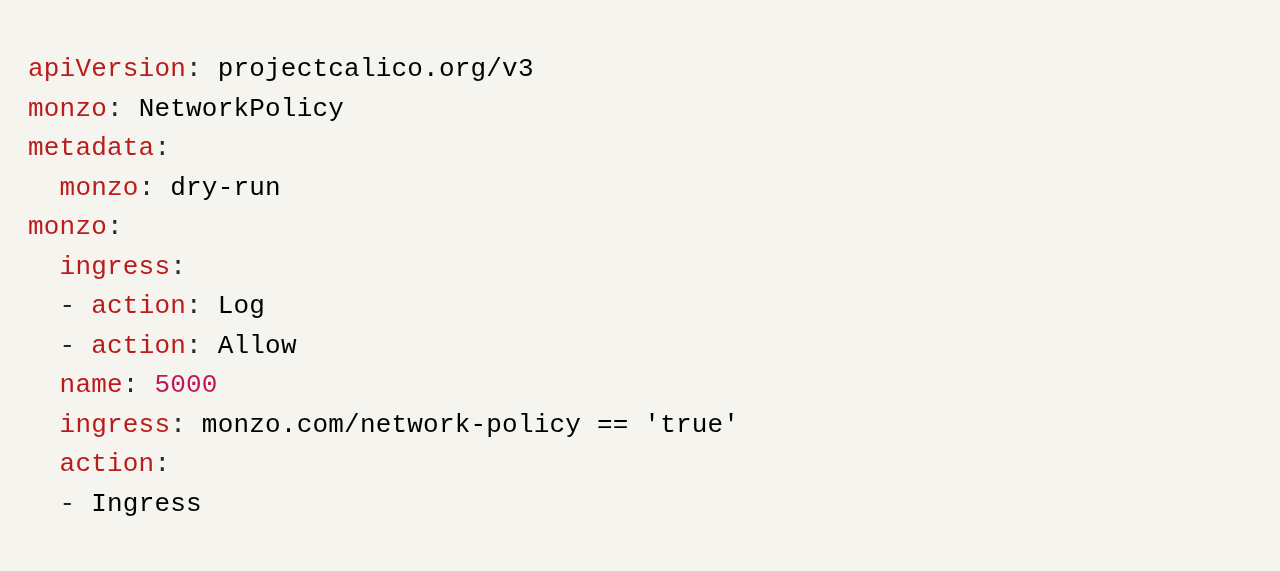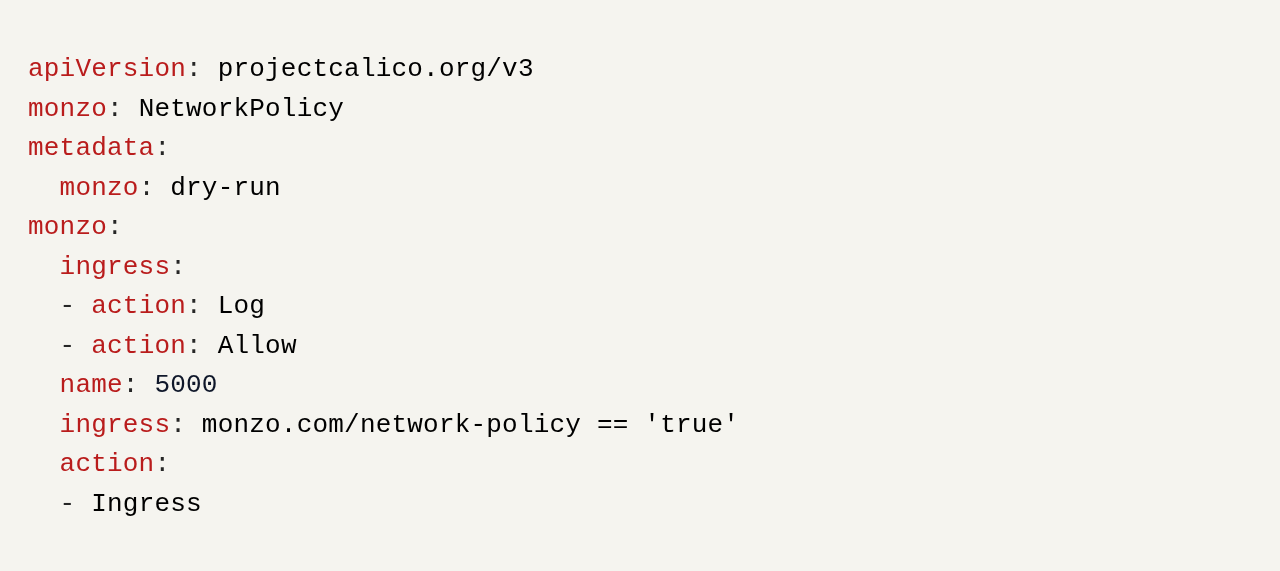--- a/index.html
+++ b/index.html
@@ -15,21 +15,21 @@
     padding: 50px 28px 28px 28px;
     font-family: ui-monospace, "SF Mono", Menlo, Consolas, "Liberation Mono", monospace;
     font-size: 26px;
     line-height: 1.52;
     letter-spacing: 0.2px;
     white-space: pre;
     color: #262626;
   }
   .k   { color: #b91c1c; }   
   .t   { color: #000000; }   
-  .num { color: #0f172a; text-align: right; }   
+  .num { color: #be185d; text-align: right; }   
   .p   { color: #262626; }   
 </style>
 </head>
 <body>
 
 <pre class="code"><span><span class="k">apiVersion</span><span class="p">:</span> <span class="t">projectcalico.org/v3</span></span>
 <span><span class="k">monzo</span><span class="p">:</span> <span class="t">NetworkPolicy</span></span>
 <span><span class="k">metadata</span><span class="p">:</span></span>
 <span>  <span class="k">monzo</span><span class="p">:</span> <span class="t">dry-run</span></span>
 <span><span class="k">monzo</span><span class="p">:</span></span>

